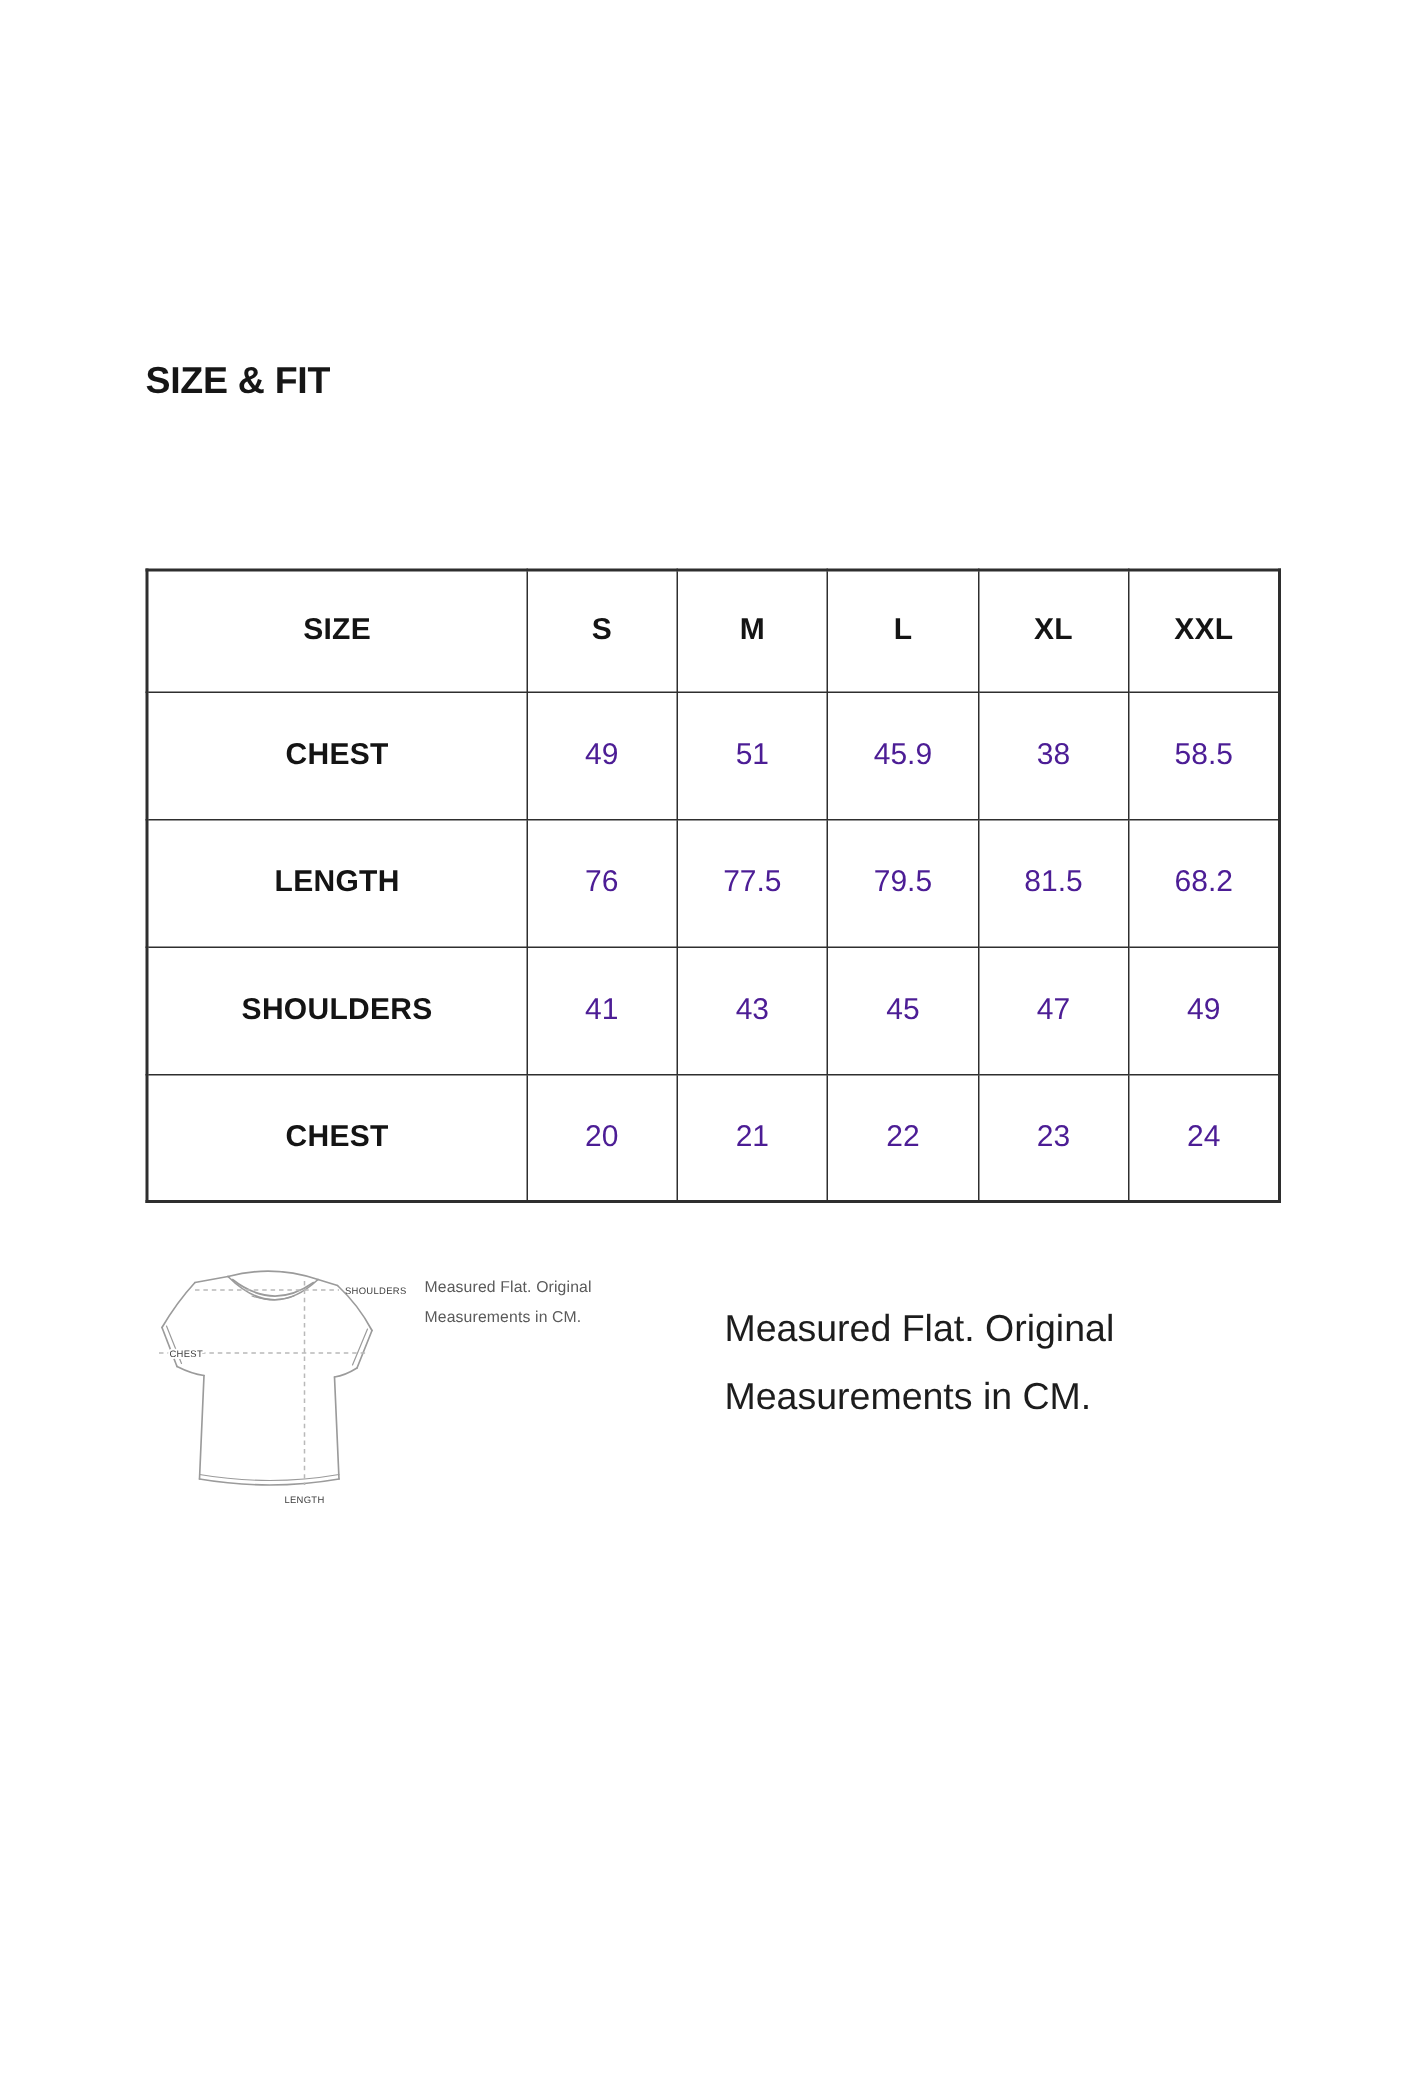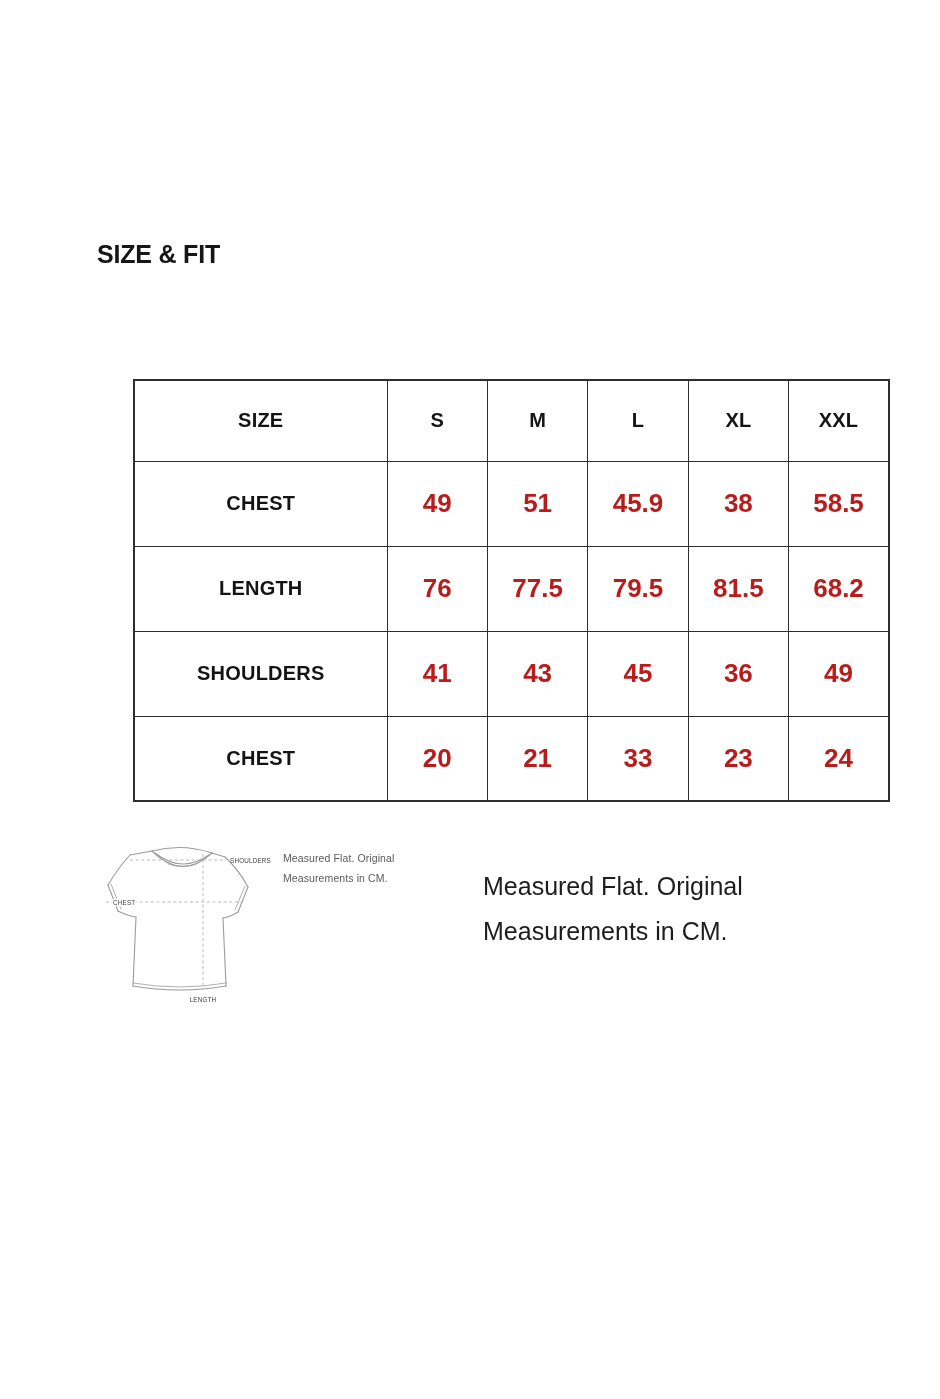--- a/index.html
+++ b/index.html
@@ -23,41 +23,40 @@
     color: #161616;
   }
   table.size-table {
     position: absolute;
     left: 97px;
     top: 379px;
     width: 757px;
     border-collapse: collapse;
     table-layout: fixed;
     border: 2px solid #2e2e2e;
-    margin-left: 36px;
   }
   table.size-table th,
   table.size-table td {
     border: 1.5px solid #2e2e2e;
     text-align: center;
     vertical-align: middle;
     padding: 0;
   }
   table.size-table thead tr { height: 81px; }
   table.size-table tbody tr { height: 85px; }
   table.size-table th {
     font-size: 20px;
     font-weight: 700;
     color: #141414;
     letter-spacing: 0.2px;
   }
   table.size-table td {
-    font-size: 26px;
-    font-weight: 700;
-    color: #b91c1c;
+    font-size: 20px;
+    font-weight: 400;
+    color: #4c1d95;
   }
   .tshirt-svg {
     position: absolute;
     left: 96px;
     top: 840px;
   }
   .diagram-caption {
     position: absolute;
     left: 283px;
     top: 849px;
@@ -113,28 +112,28 @@
           <td>77.5</td>
           <td>79.5</td>
           <td>81.5</td>
           <td>68.2</td>
         </tr>
         <tr>
           <th scope="row">SHOULDERS</th>
           <td>41</td>
           <td>43</td>
           <td>45</td>
-          <td>36</td>
+          <td>47</td>
           <td>49</td>
         </tr>
         <tr>
           <th scope="row">CHEST</th>
           <td>20</td>
           <td>21</td>
-          <td>33</td>
+          <td>22</td>
           <td>23</td>
           <td>24</td>
         </tr>
       </tbody>
   </table>
 
   <svg class="tshirt-svg" width="176" height="170" viewBox="0 0 176 170" aria-hidden="true">
     <g stroke="#9b9b9b" stroke-width="1.1" fill="none" stroke-linejoin="round" stroke-linecap="round">
       <path d="M56,11 Q86,3 116,13"></path>
       <path d="M56,11 Q86,41 116,13"></path>

